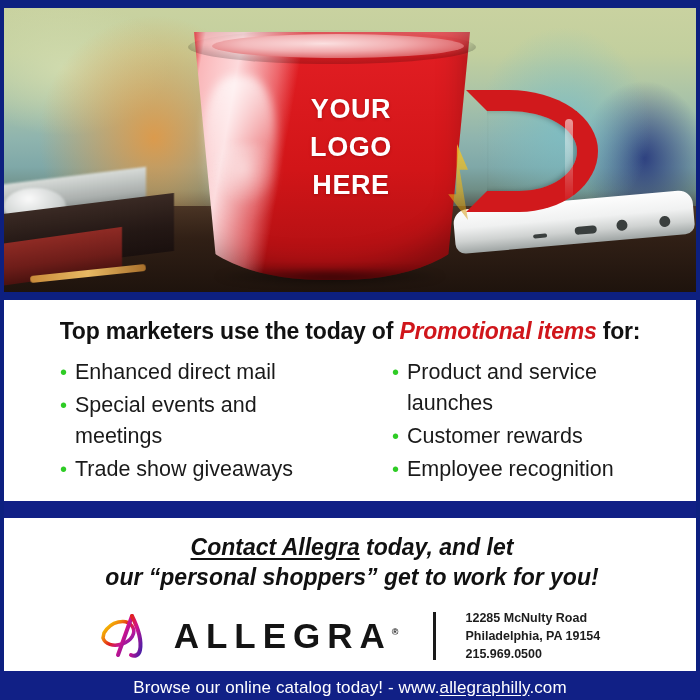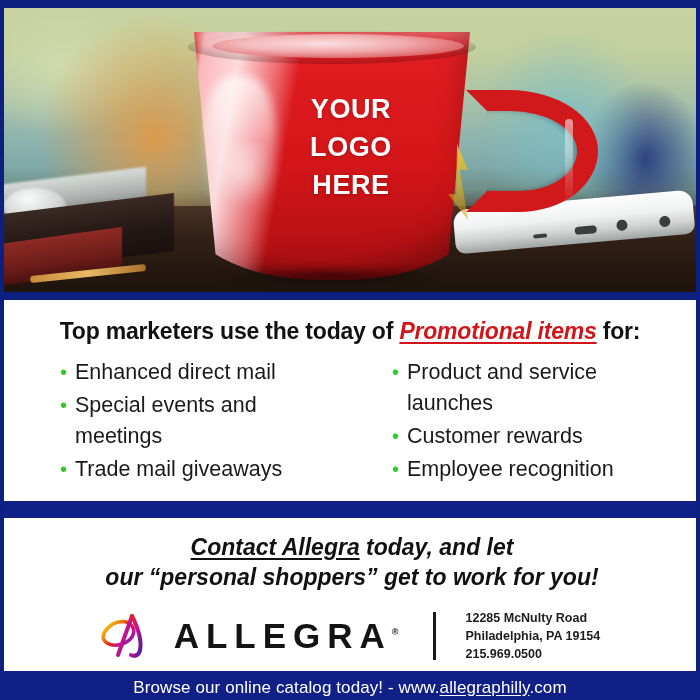--- a/index.html
+++ b/index.html
@@ -270,21 +270,20 @@
     font-family: "Liberation Sans", sans-serif;
     font-weight: bold;
     font-size: 23px;
     color: #111111;
     padding: 18px 0 10px 0;
     letter-spacing: -0.2px;
   }
   .headline .hl-red {
     color: #d0161b;
     font-style: italic;
-    text-decoration: underline;
     text-underline-offset: 3px;
   }
 
   
   .bullets {
     display: flex;
     padding: 2px 0 14px 0;
   }
   .bullet-col {
     flex: 1;
@@ -478,21 +477,21 @@
         <div class="bullet-item">
           <span class="bullet-dot">•</span>
           <span class="bullet-text">Enhanced direct mail</span>
         </div>
         <div class="bullet-item">
           <span class="bullet-dot">•</span>
           <span class="bullet-text">Special events and meetings</span>
         </div>
         <div class="bullet-item">
           <span class="bullet-dot">•</span>
-          <span class="bullet-text">Trade mail giveaways</span>
+          <span class="bullet-text">Trade show giveaways</span>
         </div>
       </div>
 
       <div class="bullet-col right">
         <div class="bullet-item">
           <span class="bullet-dot">•</span>
           <span class="bullet-text">Product and service launches</span>
         </div>
         <div class="bullet-item">
           <span class="bullet-dot">•</span>

